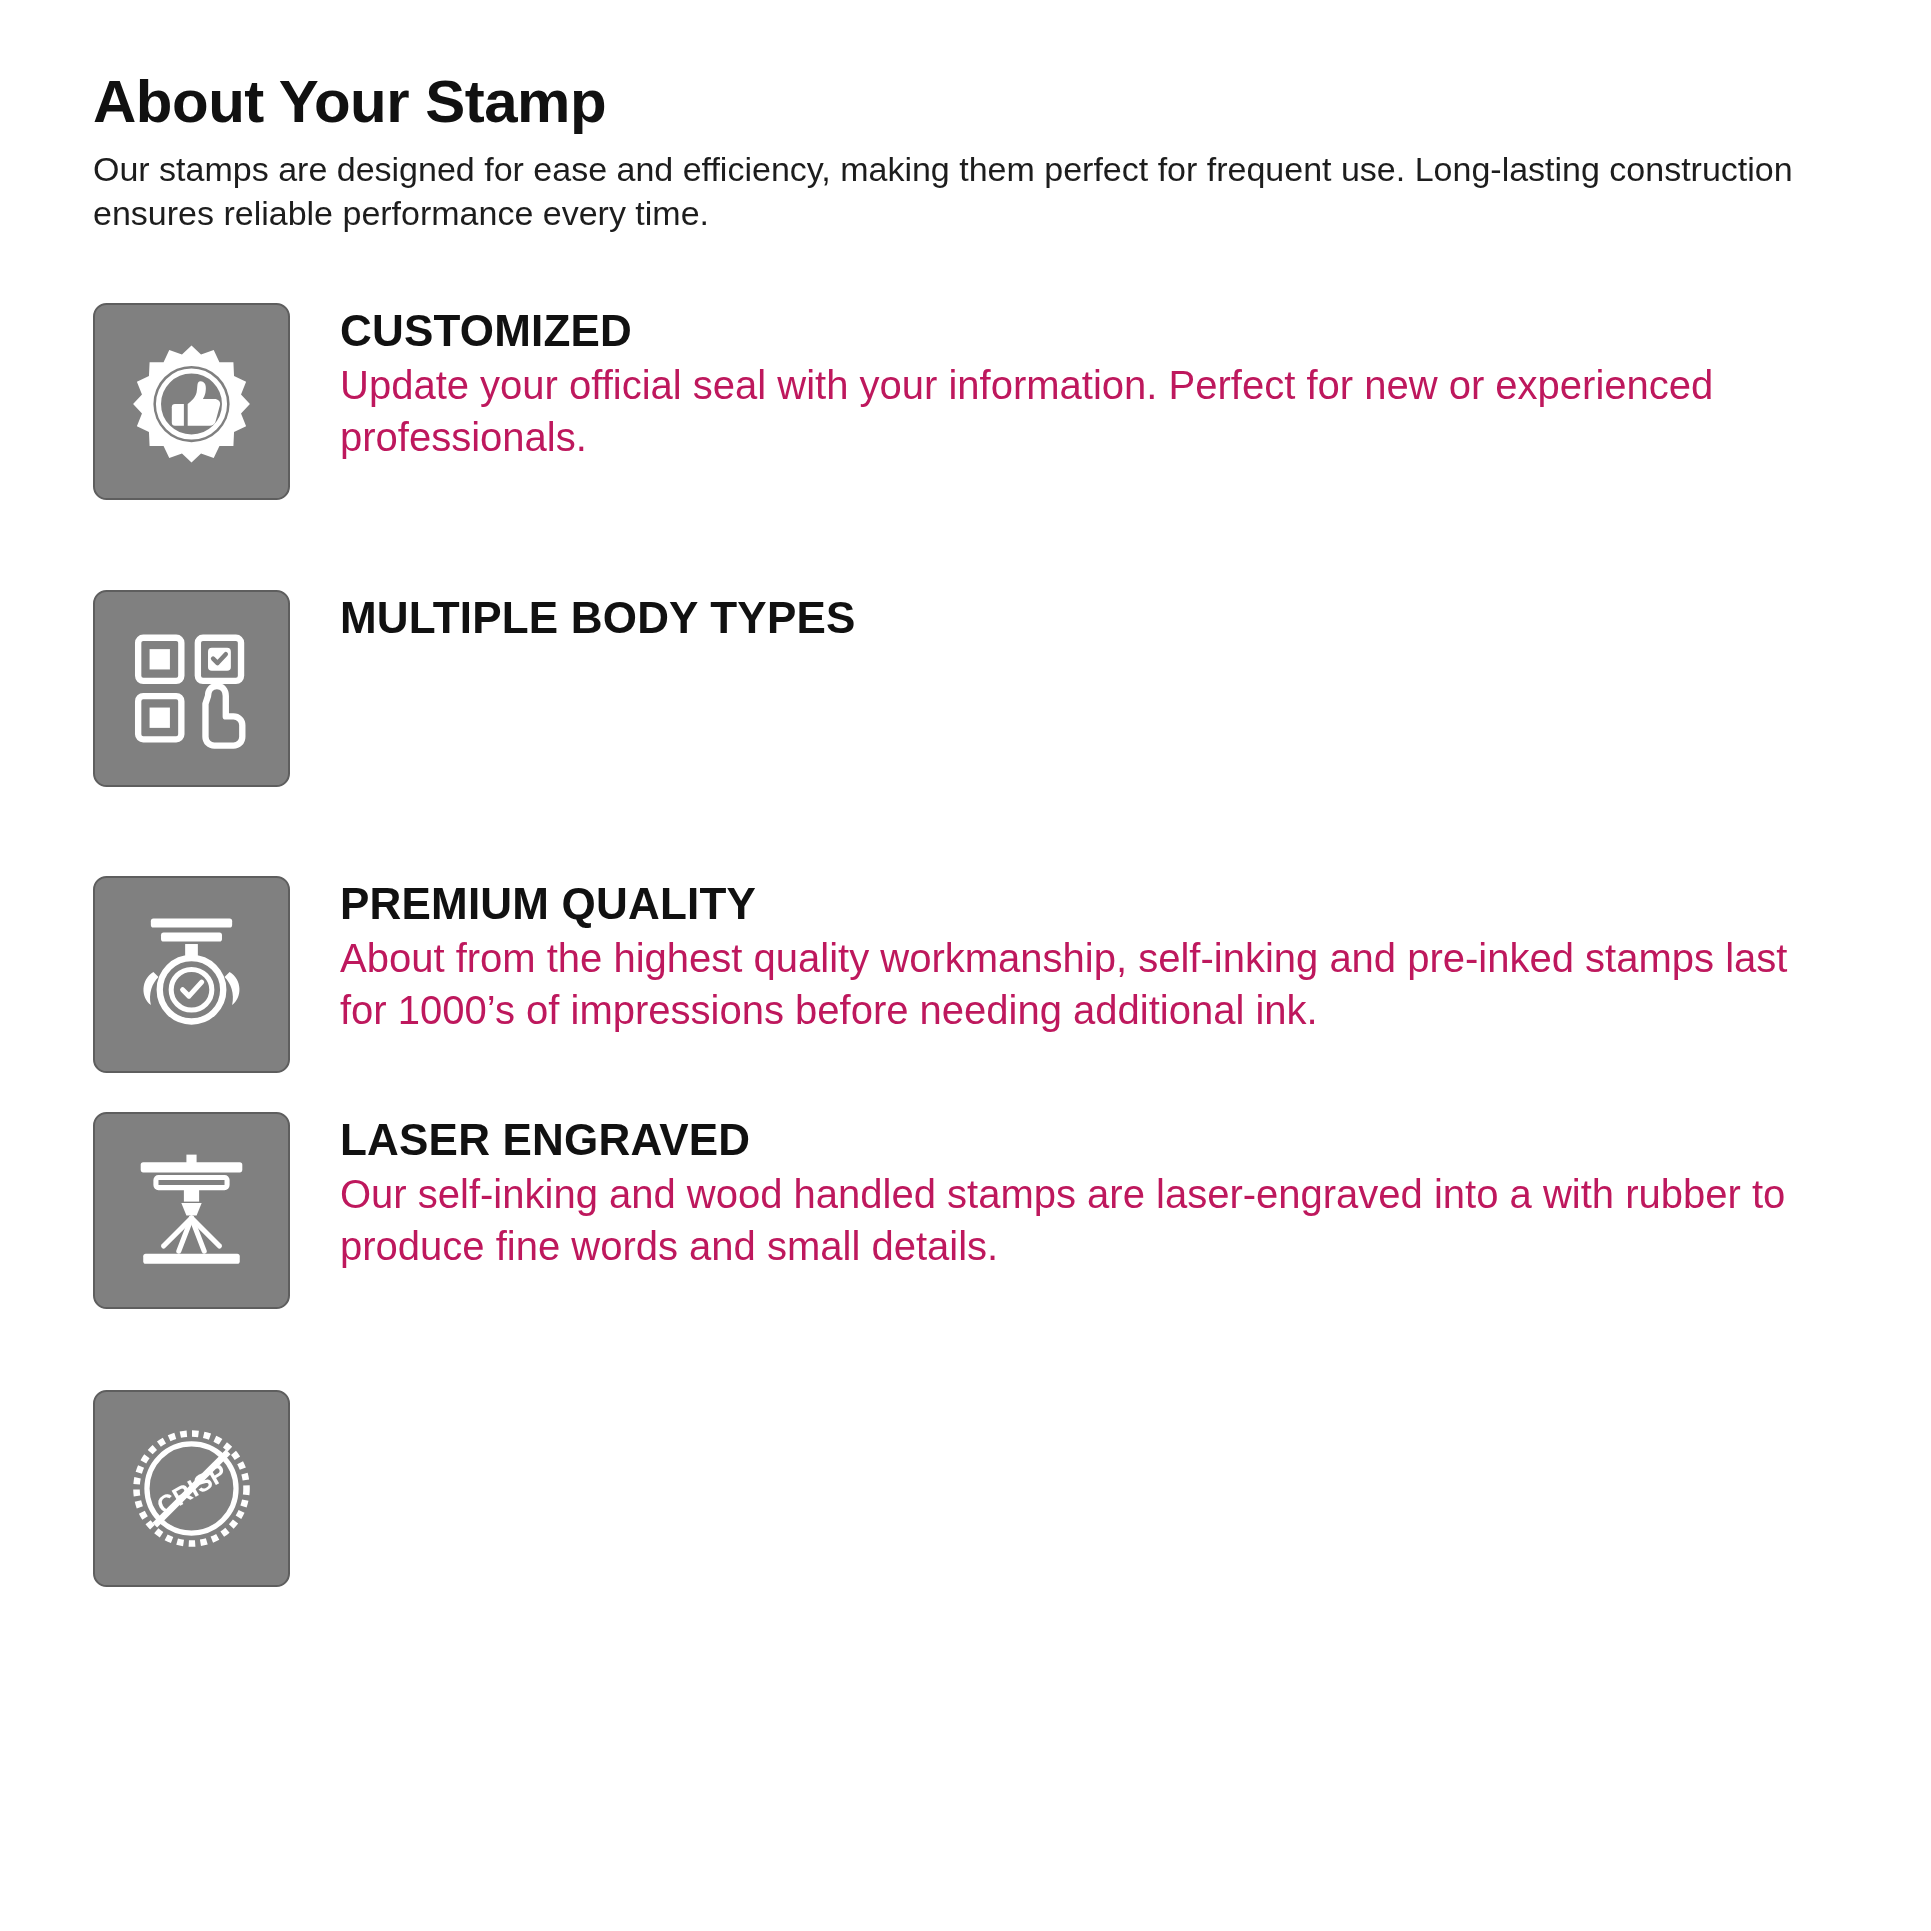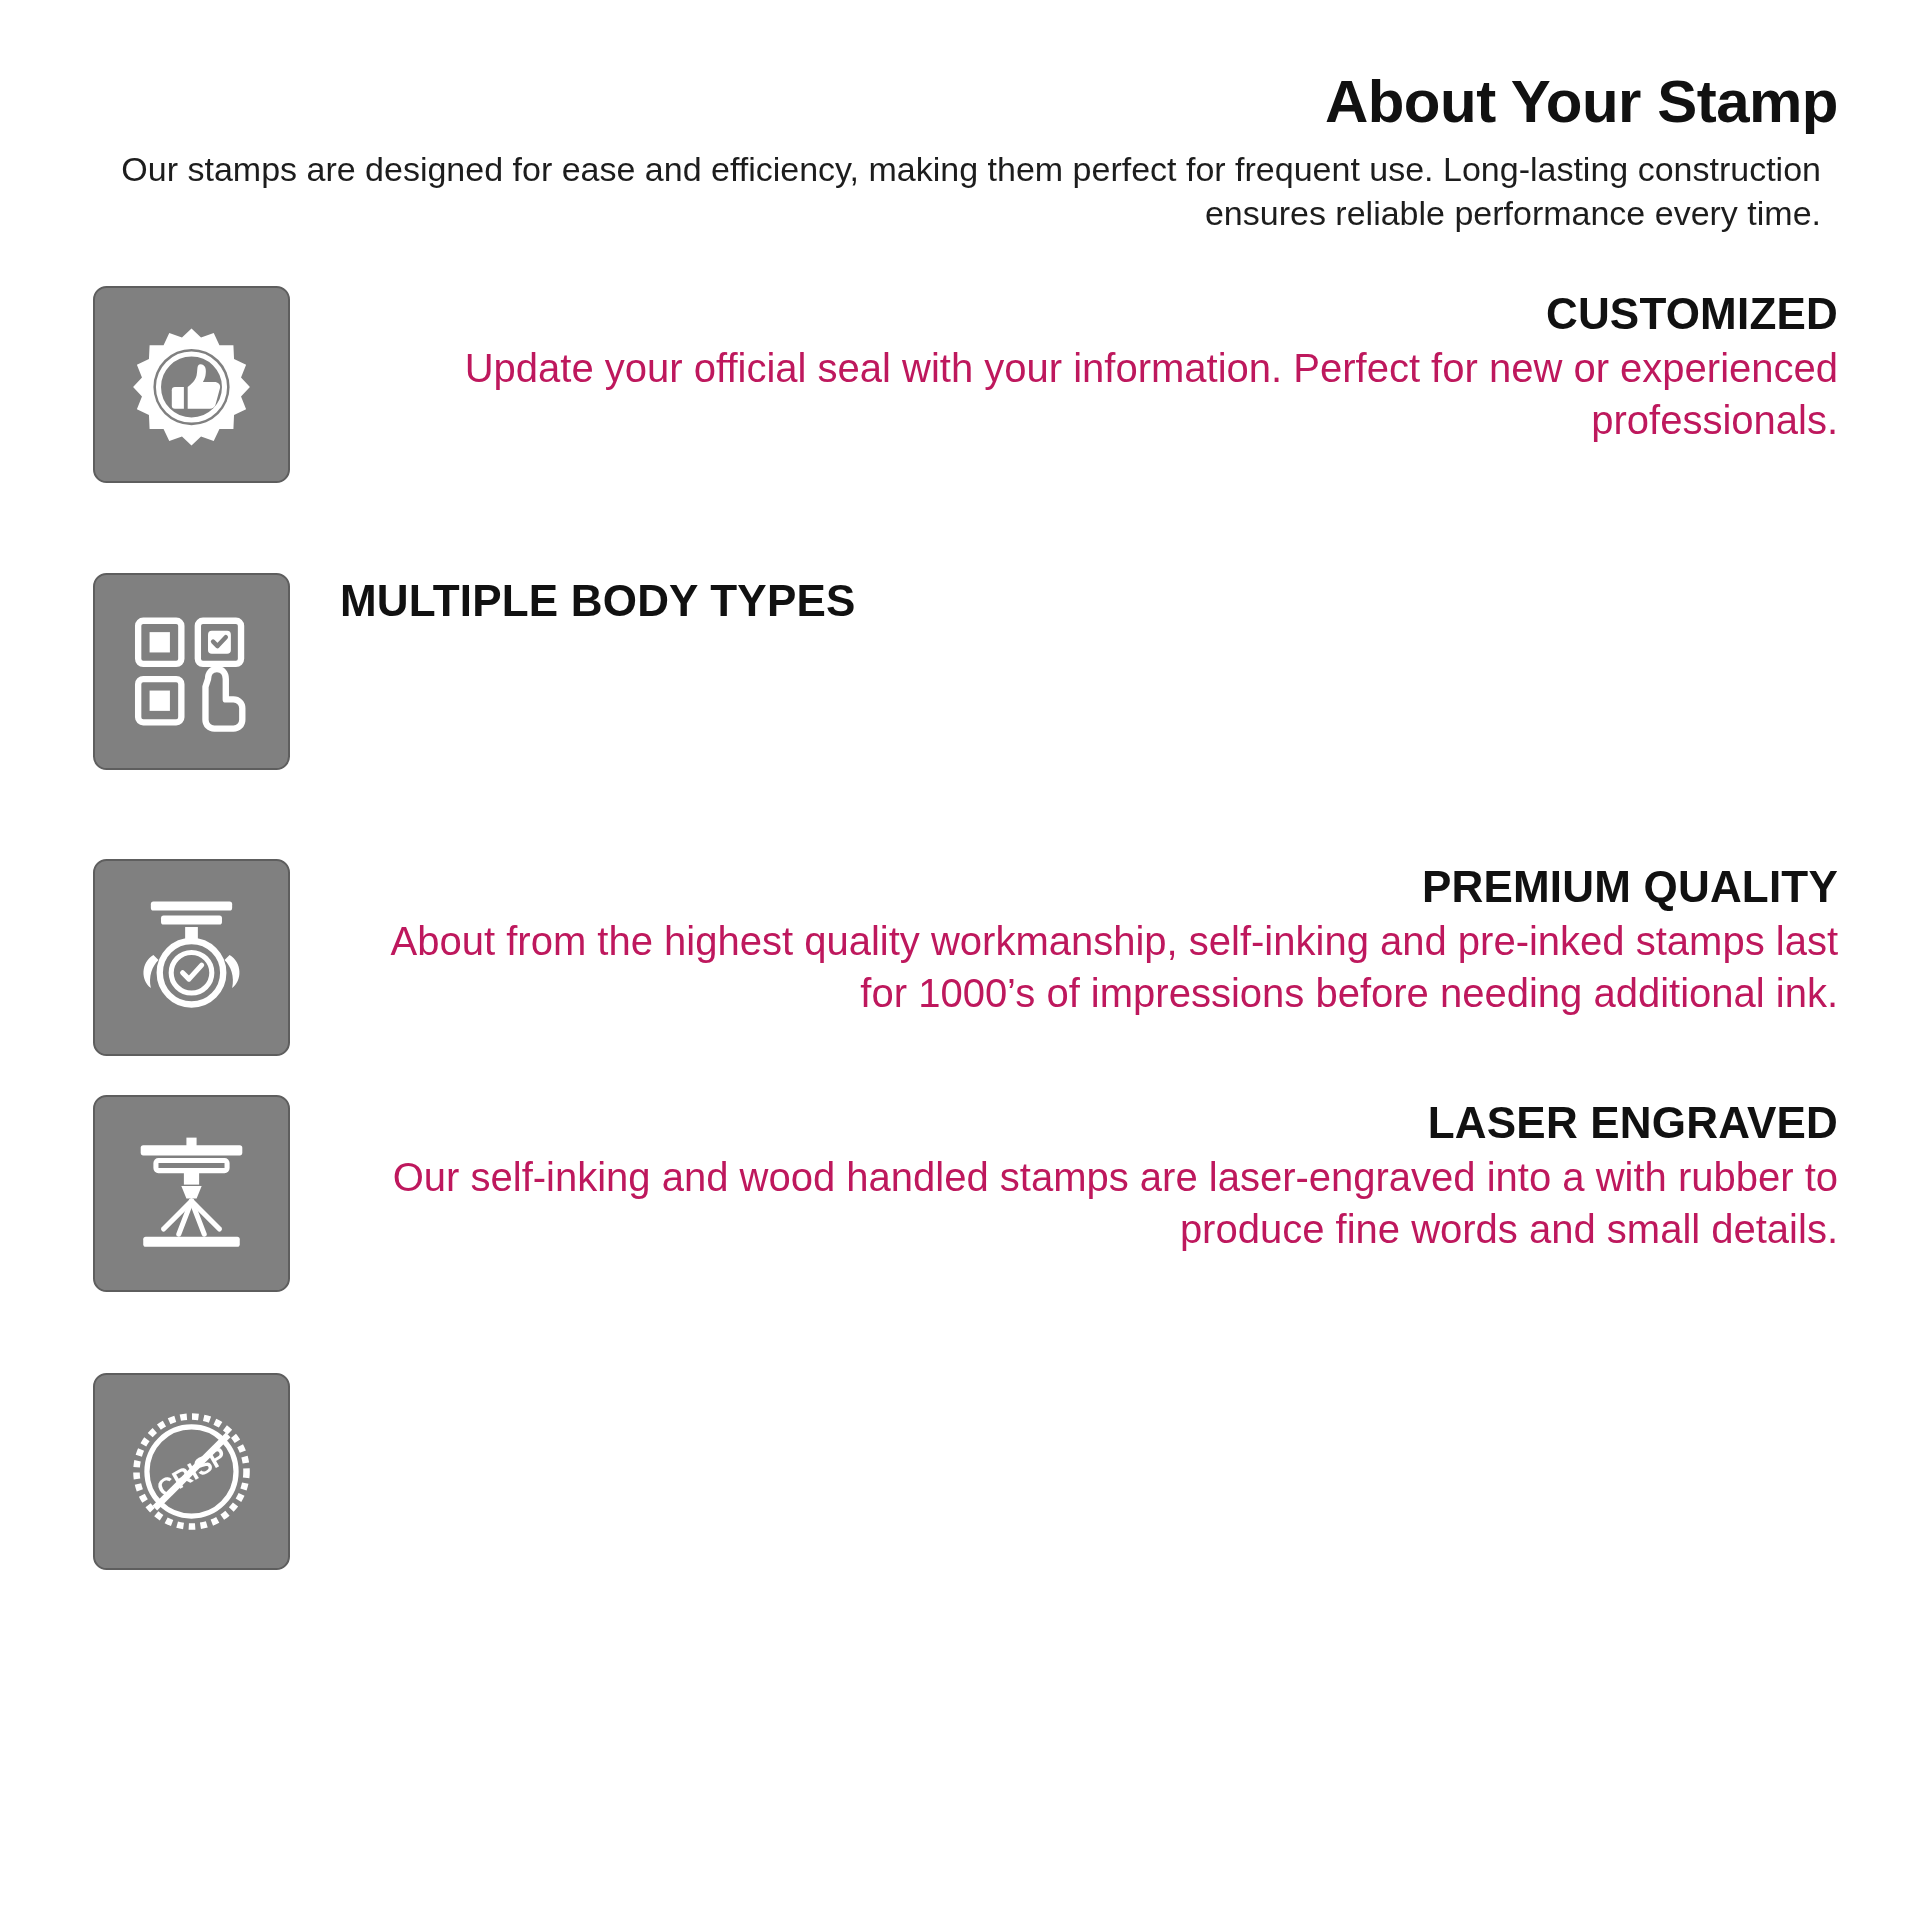--- a/index.html
+++ b/index.html
@@ -13,21 +13,20 @@
     font-family: "Liberation Sans", sans-serif;
     color: #1a1a1a;
     -webkit-font-smoothing: antialiased;
   }
   .page {
     width: 1931px;
     height: 1931px;
     box-sizing: border-box;
     padding: 70px 93px 0 93px;
     position: relative;
-    text-align: right;
   }
   .page-title {
     font-size: 60px;
     font-weight: bold;
     letter-spacing: -0.5px;
     margin: 0 0 13.5px 0;
     line-height: 1.05;
     color: #111111;
   }
   .intro {
@@ -72,21 +71,21 @@
     line-height: 1.08;
     color: #111111;
   }
   .feature-desc {
     font-size: 40px;
     line-height: 1.28;
     margin: 0;
     color: #be185d;
   }
   
-  .feature.f1 { margin-top: 0; margin-bottom: 71px; gap: 35px; }
+  .feature.f1 { margin-top: 17px; margin-bottom: 71px; }
   .feature.f2 { margin-bottom: 89px; margin-top: 19px; }
   .feature.f3 { margin-bottom: 39px; }
   .feature.f4 { margin-bottom: 81px; }
 </style>
 </head>
 <body>
 
 <div class="page">
 
   <h1 class="page-title">About Your Stamp</h1>

